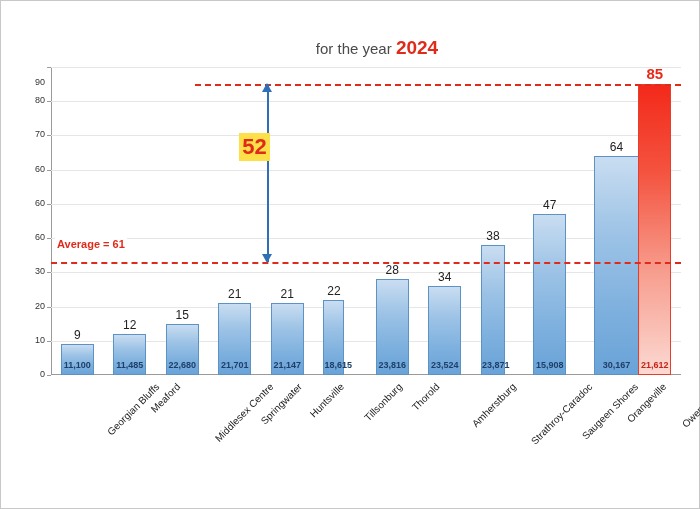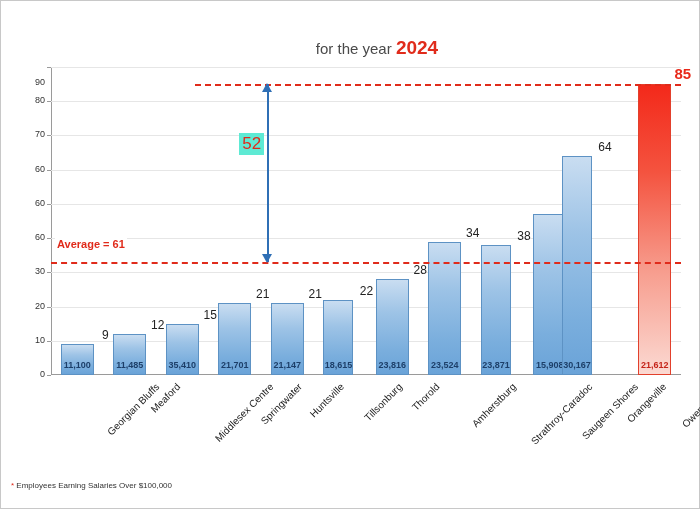--- a/index.html
+++ b/index.html
@@ -51,21 +51,20 @@
   .ytickmark{
     position:absolute;left:-4px;width:4px;height:0;border-top:1px solid #9a9a9a;
   }
 
   
   .bar{
     position:absolute;bottom:0;
     background:linear-gradient(to bottom,#c9ddf1,#9dc3e6 35%,#7aaedd 75%,#6aa3d8);
     border:1px solid #5d92c4;
     box-sizing:border-box;
-    padding-left:28px;
   }
   .bar.hot{
     background:linear-gradient(to bottom,#f3291a,#f4533f 30%,#f79e8f 65%,#fbd9d2);
     border:1px solid #e2402c;
   }
   .barval{
     position:absolute;width:100%;text-align:center;
     font-size:12px;color:#222;bottom:100%;margin-bottom:3px;
   }
   .barval.hot{color:#e8291a;font-weight:bold;font-size:15px;}
@@ -97,22 +96,22 @@
     position:absolute;left:50%;top:0;width:0;height:100%;
     border-left:2px solid #2f6fb5;
   }
   .arrowhead{
     position:absolute;left:50%;width:0;height:0;
     margin-left:-5px;border-left:5px solid transparent;border-right:5px solid transparent;
   }
   .arrowhead.up{top:-1px;border-bottom:9px solid #2f6fb5;}
   .arrowhead.down{bottom:-1px;border-top:9px solid #2f6fb5;}
   .gaplabel{
-    position:absolute;font-size:17px;font-weight:normal;color:#e02b1b;
-    background:#5eead4;padding:1px 3px;
+    position:absolute;font-size:22px;font-weight:bold;color:#e02b1b;
+    background:#fde047;padding:1px 3px;
   }
 
   
   .footnote{
     position:absolute;left:10px;bottom:18px;font-size:8px;color:#333;
   }
   .footnote .star{color:#e02b1b;}
 </style>
 </head>
 <body>
@@ -163,51 +162,51 @@
         <div class="bar" style="left: 9.975px; width: 32.55px; height: 30.8px;">
           <div class="barval">9</div>
           <div class="barpop">11,100</div>
         </div>
         <div class="bar" style="left: 62.475px; width: 32.55px; height: 41.0667px;">
           <div class="barval">12</div>
           <div class="barpop">11,485</div>
         </div>
         <div class="bar" style="left: 114.975px; width: 32.55px; height: 51.3333px;">
           <div class="barval">15</div>
-          <div class="barpop">35,410</div>
+          <div class="barpop">22,680</div>
         </div>
         <div class="bar" style="left: 167.475px; width: 32.55px; height: 71.8667px;">
           <div class="barval">21</div>
           <div class="barpop">21,701</div>
         </div>
         <div class="bar" style="left: 219.975px; width: 32.55px; height: 71.8667px;">
           <div class="barval">21</div>
           <div class="barpop">21,147</div>
         </div>
         <div class="bar" style="left: 272.475px; width: 21px; height: 75.2889px;">
           <div class="barval">22</div>
           <div class="barpop">18,615</div>
         </div>
         <div class="bar" style="left: 324.975px; width: 32.55px; height: 95.8222px; margin-top: 48px;">
           <div class="barval">28</div>
           <div class="barpop">23,816</div>
         </div>
-        <div class="bar" style="left: 377.475px; width: 32.55px; height: 133px;">
+        <div class="bar" style="left: 377.475px; width: 32.55px; height: 89px;">
           <div class="barval">34</div>
           <div class="barpop">23,524</div>
         </div>
         <div class="bar" style="left: 429.975px; width: 24px; height: 130.044px;">
           <div class="barval">38</div>
           <div class="barpop">23,871</div>
         </div>
         <div class="bar" style="left: 482.475px; width: 32.55px; height: 160.844px;">
           <div class="barval">47</div>
           <div class="barpop">15,908</div>
         </div>
-        <div class="bar" style="left: 511px; width: 21px; height: 219.022px;">
+        <div class="bar" style="left: 543px; width: 45px; height: 219.022px;">
           <div class="barval">64</div>
           <div class="barpop">30,167</div>
         </div>
         <div class="bar hot" style="left: 587.475px; width: 32.55px; height: 290.889px;">
           <div class="barval hot">85</div>
           <div class="barpop hot">21,612</div>
         </div>
       </div>
     <div id="overlays">
         <div class="dashline" style="left: 0px; width: 630px; top: 195.067px;"></div>
@@ -230,17 +229,14 @@
       <div class="xlab" style="left: 294.25px; top: 380px;">Huntsville</div>
       <div class="xlab" style="left: 346.75px; top: 380px;">Tillsonburg</div>
       <div class="xlab" style="left: 399.25px; top: 380px;">Thorold</div>
       <div class="xlab" style="left: 451.75px; top: 380px;">Amherstburg</div>
       <div class="xlab" style="left: 504.25px; top: 380px;">Strathroy-Caradoc</div>
       <div class="xlab" style="left: 556.75px; top: 380px;">Saugeen Shores</div>
       <div class="xlab" style="left: 609.25px; top: 380px;">Orangeville</div>
       <div class="xlab" style="left: 661.75px; top: 380px;">Owen Sound</div>
     </div>
 
-  <div class="footnote">
-    <span class="star">*</span><span> Employees Earning Salaries Over $100,000</span>
-  </div>
 
 </div>
 
 </body></html>

